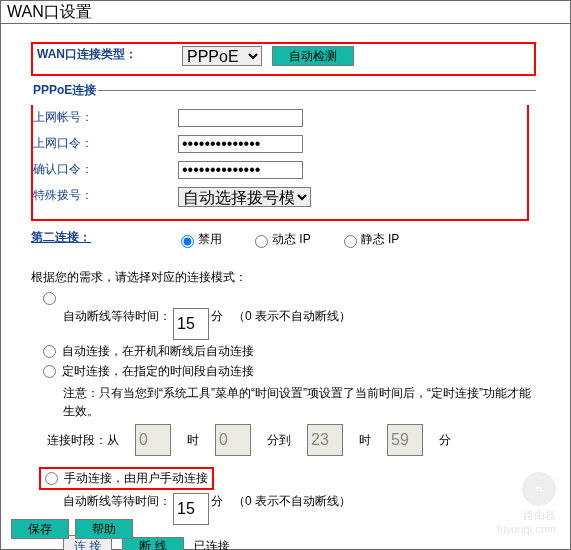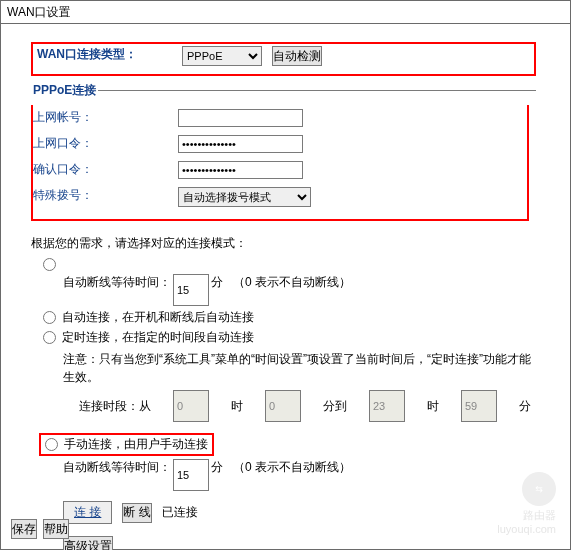--- a/index.html
+++ b/index.html
@@ -1,40 +1,40 @@
 <!DOCTYPE html>
 <html><head>
 <meta charset="utf-8">
 <style>
   html,body{margin:0;padding:0;font-family:"Microsoft YaHei","SimSun",Arial,sans-serif;font-size:12px;color:#000;background:#fff}
   .window{width:571px;height:550px;box-sizing:border-box;border:1px solid #6a6a6a;position:relative}
-  .titlebar{height:22px;line-height:22px;padding-left:6px;border-bottom:1px solid #6a6a6a;font-size:12px}
+  .titlebar{height:22px;line-height:22px;padding-left:6px;border-bottom:1px solid #6a6a6a;font-size:16px}
   .content{padding:18px 0 0 30px}
   .red-box{border:2px solid #f00;padding:2px 4px;margin-right:34px}
   .row{display:flex;align-items:flex-start;height:26px}
   .label{color:#15428b;font-weight:bold;width:145px}
   .label2{color:#15428b;width:145px}
-  select,input[type=text],input[type=password]{font-size:11px;box-sizing:border-box}
+  select,input[type=text],input[type=password]{font-size:16px;box-sizing:border-box}
   select{height:20px;background:#efefef;border:1px solid #7a7a7a}
-  .btn{height:20px;font-size:12px;background:#e5e5e5;border:1px solid #7a7a7a;padding:0 0;cursor:pointer}
+  .btn{height:20px;font-size:12px;background:#14b8a6;border:1px solid #7a7a7a;padding:0 16px;cursor:pointer}
   .field{width:125px;height:18px;border:1px solid #7a7a7a;padding:1px 3px}
   .field-num{width:36px;height:18px;border:1px solid #7a7a7a;padding:15px 3px;text-align:left}
   .field-num[disabled]{background:#ebebe4;color:#888}
   fieldset{border:1px solid #7a7a7a;border-left:none;border-right:none;border-bottom:none;margin:6px 34px 0 0;padding:6px 7px 0 0}
   legend{color:#15428b;font-weight:bold;padding:0 2px}
   .sec2{margin-top:8px}
   .radio-row{display:flex;align-items:center;margin-top:2px}
   .radio-row label{display:flex;align-items:center;margin-right:28px;color:#000}
   .radio-row input{margin-right:4px}
   .hint{margin:14px 0 6px 0;color:#000}
   .opt{display:flex;align-items:center;margin:3px 0}
   .opt input[type=radio]{margin:0 6px 0 12px}
   .sub{margin-left:32px;color:#000;display:flex;align-items:flex-start;flex-wrap:wrap;gap:2px}
   .note{margin-left:32px;color:#000;line-height:18px;margin-top:4px;margin-bottom:4px;max-width:470px}
-  .time-row{margin-left:48px;display:flex;align-items:center;gap:22px;color:#000;margin-top:2px}
+  .time-row{margin-left:16px;display:flex;align-items:center;gap:16px;color:#000;margin-top:2px}
   .red-box2{border:2px solid #f00;display:inline-flex;align-items:center;padding:1px 4px;margin-left:8px}
   .btns{margin:10px 0 0 32px;display:flex;align-items:center;gap:10px}
   .link-btn{color:#15428b;text-decoration:underline;padding:2px 10px;border:1px solid #7a7a7a;background:#efefef;cursor:pointer}
   .adv{margin:12px 0 0 32px}
   .footer{position:absolute;left:10px;bottom:10px;display:flex;gap:6px}
   .watermark{position:absolute;right:14px;bottom:14px;color:#e6e6e6;font-size:11px;display:flex;flex-direction:column;align-items:flex-end;pointer-events:none}
   .watermark .circle{width:34px;height:34px;border-radius:50%;background:#eee;display:flex;align-items:center;justify-content:center;margin-bottom:2px}
   .watermark .circle span{color:#fff;font-size:9px}
 </style>
 </head>
@@ -73,20 +73,37 @@
         </div>
         <div class="row">
           <span class="label2">特殊拨号：</span>
           <select style="width:133px">
             <option>自动选择拨号模式</option>
           </select>
         </div>
       </div>
     </fieldset>
 
+    <div class="row sec2">
+      <span class="label" style="text-decoration:underline">第二连接：</span>
+      <div class="radio-row">
+        <label>
+            <input type="radio" name="sec" checked="" style="">
+            <span>禁用</span>
+          </label>
+        <label>
+            <input type="radio" name="sec" style="">
+            <span>动态 IP</span>
+          </label>
+        <label>
+            <input type="radio" name="sec" style="">
+            <span>静态 IP</span>
+          </label>
+      </div>
+    </div>
 
     <div class="hint">根据您的需求，请选择对应的连接模式：</div>
 
     <div class="opt">
       <input type="radio" name="mode" style="">
     </div>
     <div class="sub">
       <span>自动断线等待时间：</span>
       <input class="field-num" type="text" value="15" style="">
       <span>分</span>

